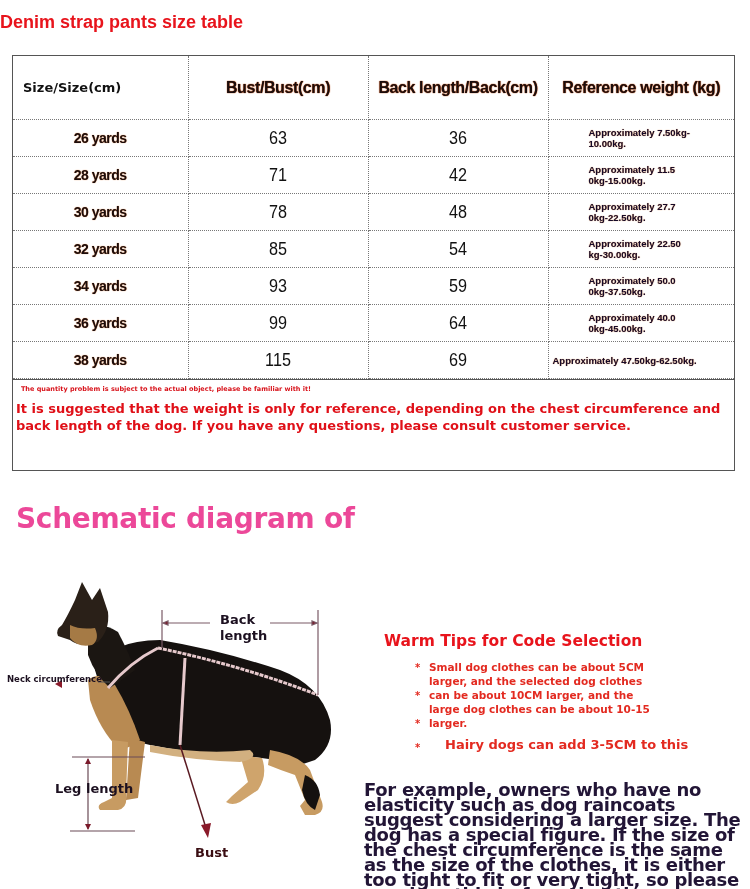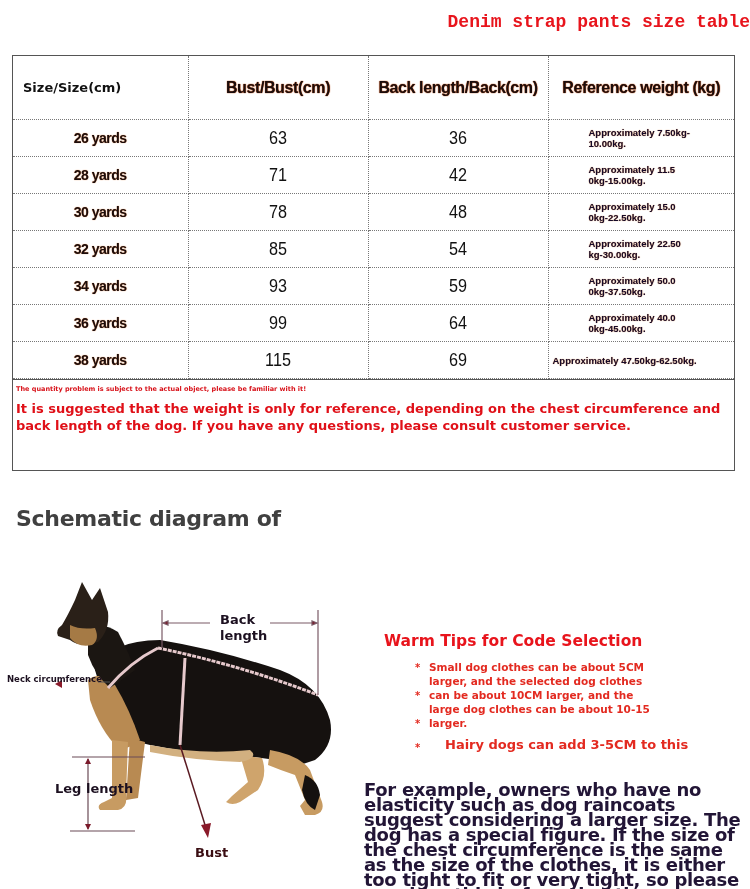--- a/index.html
+++ b/index.html
@@ -1,18 +1,18 @@
 <!DOCTYPE html>
 <html><head>
 <meta charset="utf-8">
 <style>
   html, body { margin: 0; padding: 0; background: #ffffff; }
   body { width: 750px; height: 889px; position: relative; overflow: hidden; font-family: "DejaVu Sans", sans-serif; }
 
-  .title { position: absolute; left: 0; top: 12px; width: 750px; text-align: right; color: #e8141c; font-weight: bold; font-size: 18px; font-family: Liberation Mono, monospace; }
+  .title { position: absolute; left: 0; top: 12px; width: 750px; text-align: left; color: #e8141c; font-weight: bold; font-size: 18px; font-family: Liberation Sans, sans-serif; }
 
   .size-table-wrap { position: absolute; left: 12px; top: 55px; width: 723px; height: 416px; border: 1.5px solid #555; box-sizing: border-box; }
   table.size-table { border-collapse: collapse; width: 100%; table-layout: fixed; }
   table.size-table td { border: 1px dotted #777; text-align: center; padding: 0; }
   table.size-table tr:first-child td { border-top: none; }
   table.size-table td:first-child { border-left: none; }
   table.size-table td:last-child { border-right: none; }
   .hdr-row td { height: 63px; font-weight: bold; font-size: 13px; color: #111; }
   .hdr-row td:first-child { text-align: left; padding-left: 10px; font-family: "DejaVu Sans", sans-serif; font-size: 13px; }
   .hdr-outline { color: #1a0d0d; text-shadow: 0 0 1px #c3541c, 0 0 1px #c3541c; letter-spacing: -0.4px; font-family: "Liberation Sans", sans-serif; font-weight: bold; font-size: 16px; }
@@ -20,21 +20,21 @@
   .size-cell { font-weight: bold; font-size: 14px; color: #1a0d0d; text-shadow: 0 0 1px #e2772f; letter-spacing: -0.5px; font-family: "Liberation Sans", sans-serif; }
   .num-cell { font-size: 18px; color: #111; font-family: "Liberation Sans Narrow", "Liberation Sans", sans-serif; transform: scaleX(0.9); }
   .weight-cell { text-align: left !important; padding-left: 40px !important; font-size: 9.5px; font-weight: bold; color: #150a2a; line-height: 11px; font-family: "Liberation Sans", sans-serif; text-shadow: 0 0 1px #d9823c; }
   .weight-cell.single { padding-left: 4px !important; }
 
   .tips-area { position: relative; height: 96px; padding: 5px 3px 0 3px; box-sizing: border-box; border-top: 1px solid #555; }
   .tip-small { color: #d8121a; font-size: 8px; font-weight: bold; line-height: 10px; font-family: "DejaVu Sans", sans-serif; letter-spacing: -0.2px; }
   .tip-tiny { color: #d8121a; font-size: 6.5px; font-weight: bold; line-height: 9px; font-family: "DejaVu Sans", sans-serif; }
   .tip-big { color: #e01018; font-size: 13px; font-weight: bold; line-height: 17px; font-family: "DejaVu Sans", sans-serif; margin-top: 6px; }
 
-  .schematic-title { position: absolute; left: 16px; top: 506px; font-size: 22px; font-weight: bold; color: #404040; line-height: 26px; font-family: "DejaVu Sans", sans-serif; letter-spacing: -0.3px; }
+  .schematic-title { position: absolute; left: 16px; top: 506px; font-size: 28px; font-weight: bold; color: #ec4899; line-height: 26px; font-family: "DejaVu Sans", sans-serif; letter-spacing: -0.3px; }
 
   .dog-svg { position: absolute; left: 0; top: 570px; }
 
   .lbl { position: absolute; font-weight: bold; color: #1c1020; font-family: "DejaVu Sans", sans-serif; }
   .lbl-back { left: 220px; top: 612px; font-size: 13px; line-height: 16px; }
   .lbl-neck { left: 7px; top: 674px; font-size: 8.5px; }
   .lbl-leg { left: 55px; top: 781px; font-size: 13px; }
   .lbl-bust { left: 195px; top: 845px; font-size: 13px; color: #3a0d12; }
 
   .warm-title { position: absolute; left: 384px; top: 632px; color: #e8141c; font-size: 15.5px; font-weight: bold; font-family: "DejaVu Sans", sans-serif; }
@@ -82,21 +82,21 @@
       <td class="weight-cell">
             <div>Approximately 11.5</div>
             <div>0kg-15.00kg.</div>
           </td>
     </tr>
     <tr class="data-row">
       <td class="size-cell">30 yards</td>
       <td class="num-cell">78</td>
       <td class="num-cell">48</td>
       <td class="weight-cell">
-            <div>Approximately 15.0</div>
+            <div>Approximately 27.7</div>
             <div>0kg-22.50kg.</div>
           </td>
     </tr>
     <tr class="data-row">
       <td class="size-cell">32 yards</td>
       <td class="num-cell">85</td>
       <td class="num-cell">54</td>
       <td class="weight-cell">
             <div>Approximately 22.50</div>
             <div>kg-30.00kg.</div>
@@ -124,21 +124,21 @@
       <td class="size-cell">38 yards</td>
       <td class="num-cell">115</td>
       <td class="num-cell">69</td>
       <td class="weight-cell single">
             <div>Approximately 47.50kg-62.50kg.</div>
           </td>
     </tr>
   </tbody>
     </table>
   <div class="tips-area">
-    <div class="tip-tiny" style="width:300px;">The quantity problem is subject to the actual object, please be familiar with it!</div>
+    <div class="tip-tiny" style="width:300px;text-align:center;">The quantity problem is subject to the actual object, please be familiar with it!</div>
     <div class="tip-big">
       <div>It is suggested that the weight is only for reference, depending on the chest circumference and</div>
       <div>back length of the dog. If you have any questions, please consult customer service.</div>
     </div>
   </div>
 </div>
 
 <div class="schematic-title">
   <div>Schematic diagram of</div>
 </div>

